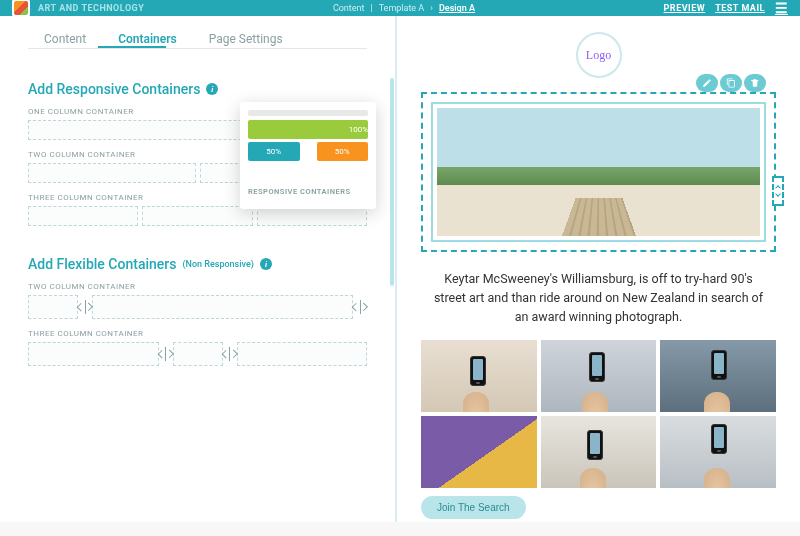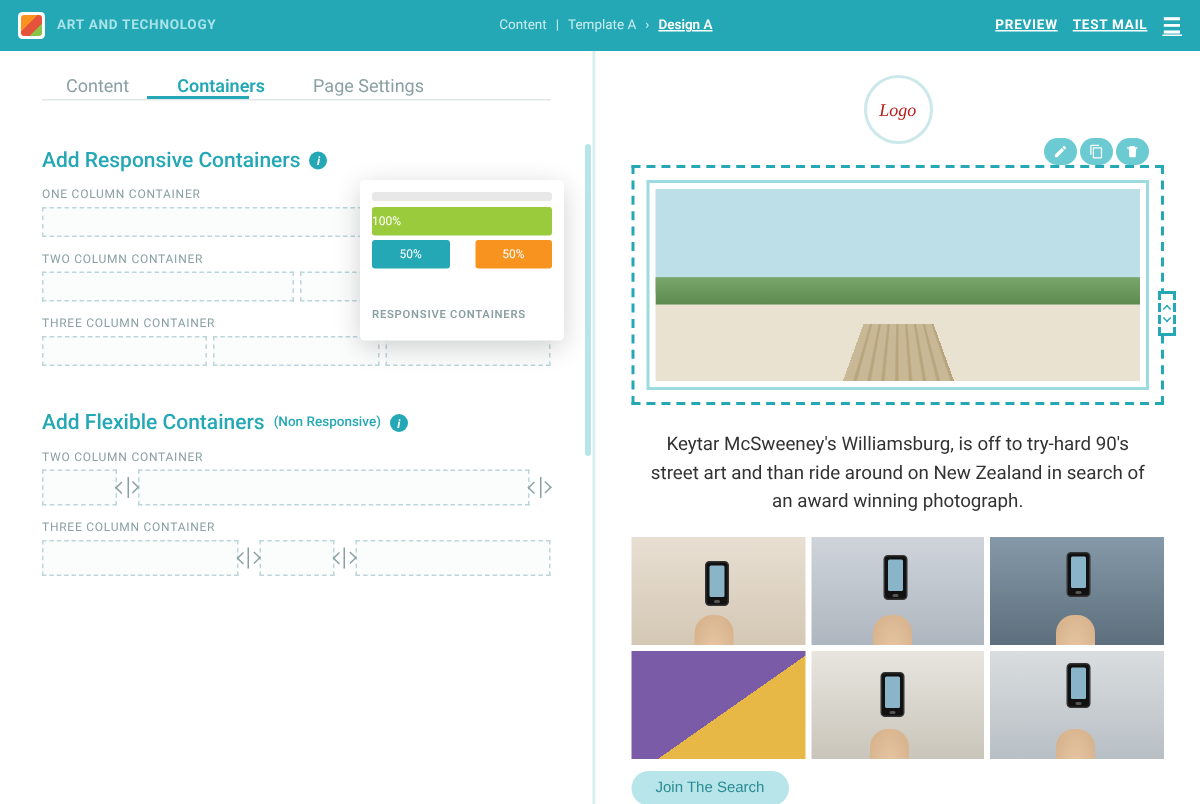--- a/index.html
+++ b/index.html
@@ -1,17 +1,17 @@
 <!DOCTYPE html>
 <html><head>
 <meta charset="utf-8">
 <style>
 *{box-sizing:border-box;margin:0;padding:0;}
 body{font-family:-apple-system,BlinkMacSystemFont,"Segoe UI",Roboto,sans-serif;background:#f7f7f7;width:800px;height:536px;overflow:hidden;position:relative;}
-.topbar{height:34px;background:#24a8b5;display:flex;align-items:center;color:#fff;font-size:9px;padding:0 12px;}
+.topbar{height:16px;background:#24a8b5;display:flex;align-items:center;color:#fff;font-size:9px;padding:0 12px;}
 .logo-mark{width:18px;height:18px;background:#fff;border-radius:3px;margin-right:8px;position:relative;}
 .logo-mark::before{content:"";position:absolute;inset:2px;background:linear-gradient(135deg,#f7931e 40%,#e5533a 40% 70%,#8bc34a 70%);border-radius:2px;}
 .brand{font-weight:700;letter-spacing:.5px;color:#a8e3e8;}
 .crumbs{margin:0 auto;display:flex;gap:6px;align-items:center;color:#cdeef1;}
 .crumbs .current{color:#fff;font-weight:600;text-decoration:underline;}
 .top-actions{display:flex;align-items:center;gap:10px;text-decoration:underline;}
 .top-actions span{font-weight:700;letter-spacing:.5px;}
 .hamburger{font-size:14px;cursor:pointer;}
 .main{display:flex;height:506px;}
 .left{width:397px;background:#fff;position:relative;border-right:2px solid #d8edef;overflow:hidden;}
@@ -30,28 +30,28 @@
 .three .placeholder{flex:1;}
 .flex-row{position:relative;display:flex;align-items:center;}
 .flex-row .placeholder{height:24px;}
 .arrow{width:6px;height:6px;border-left:1.5px solid #8aa0a3;border-bottom:1.5px solid #8aa0a3;}
 .arrow.l{transform:rotate(45deg);}
 .arrow.r{transform:rotate(-135deg);}
 .flex-handle{display:flex;align-items:center;justify-content:center;gap:1px;width:14px;}
 .scrollbar{position:absolute;right:1px;top:62px;width:4px;height:208px;background:#b8e5e9;border-radius:2px;}
 .tooltip{position:absolute;left:240px;top:86px;width:136px;background:#fff;border-radius:3px;box-shadow:0 4px 18px rgba(0,0,0,.18);padding:8px;font-size:7.5px;line-height:1.4;color:#8aa0a3;z-index:5;}
 .tooltip .hdr{height:6px;background:#e8e8e8;border-radius:2px;margin-bottom:4px;}
-.tooltip .bar100{background:#9acb3c;color:#fff;text-align:left;padding:4px 0;font-size:8px;border-radius:2px;margin-bottom:3px;}
+.tooltip .bar100{background:#9acb3c;color:#fff;text-align:right;padding:4px 0;font-size:8px;border-radius:2px;margin-bottom:3px;}
 .tooltip .bars{display:flex;gap:17px;}
 .tooltip .bar50{flex:1;padding:4px 0;color:#fff;text-align:center;font-size:8px;border-radius:2px;}
 .tooltip .bar50.a{background:#24a8b5;}
 .tooltip .bar50.b{background:#f7931e;}
 .tooltip .tt-title{font-size:7.5px;color:#8aa0a3;letter-spacing:.5px;margin:26px 0 3px;font-weight:600;}
 .right{flex:1;background:#fff;position:relative;padding:16px 24px 0;overflow:hidden;}
-.logo-circle{width:46px;height:46px;border:2px solid #cce8eb;border-radius:50%;margin:0 auto 14px;display:flex;align-items:center;justify-content:center;color:#b91c1c;font-style:italic;font-family:Georgia,serif;font-size:12px;}
+.logo-circle{width:46px;height:46px;border:2px solid #cce8eb;border-radius:50%;margin:0 auto 14px;display:flex;align-items:center;justify-content:center;color:#8b5cf6;font-family:Georgia,serif;font-size:12px;}
 .canvas{border:2px dashed #24a8b5;padding:8px;position:relative;}
 .block-tools{position:absolute;right:8px;top:-20px;display:flex;gap:2px;}
 .tool{width:22px;height:18px;background:#6bcad2;border-radius:10px;display:flex;align-items:center;justify-content:center;color:#fff;}
 .tool svg{width:10px;height:10px;fill:#fff;}
 .block{border:2px solid #9cdce1;padding:4px;background:#fff;}
 .hero{width:100%;height:128px;position:relative;background:linear-gradient(#bcdfe8 0 46%,#8fb79a 46% 54%,#e9e2d0 54% 100%);overflow:hidden;}
 .hero::after{content:"";position:absolute;left:50%;top:54%;width:64px;height:90px;background:repeating-linear-gradient(90deg,#c9b896 0 6px,#b8a57e 6px 8px);transform:translateX(-50%) perspective(80px) rotateX(42deg);}
 .grass{position:absolute;left:0;right:0;top:46%;height:18px;background:linear-gradient(#79a66b,#5c8a4f);}
 .side-handle{position:absolute;right:-10px;top:82px;width:12px;height:30px;border:2px dashed #24a8b5;background:#fff;display:flex;flex-direction:column;align-items:center;justify-content:center;gap:2px;}
 .side-handle span{width:4px;height:4px;border-left:1.5px solid #24a8b5;border-top:1.5px solid #24a8b5;}

